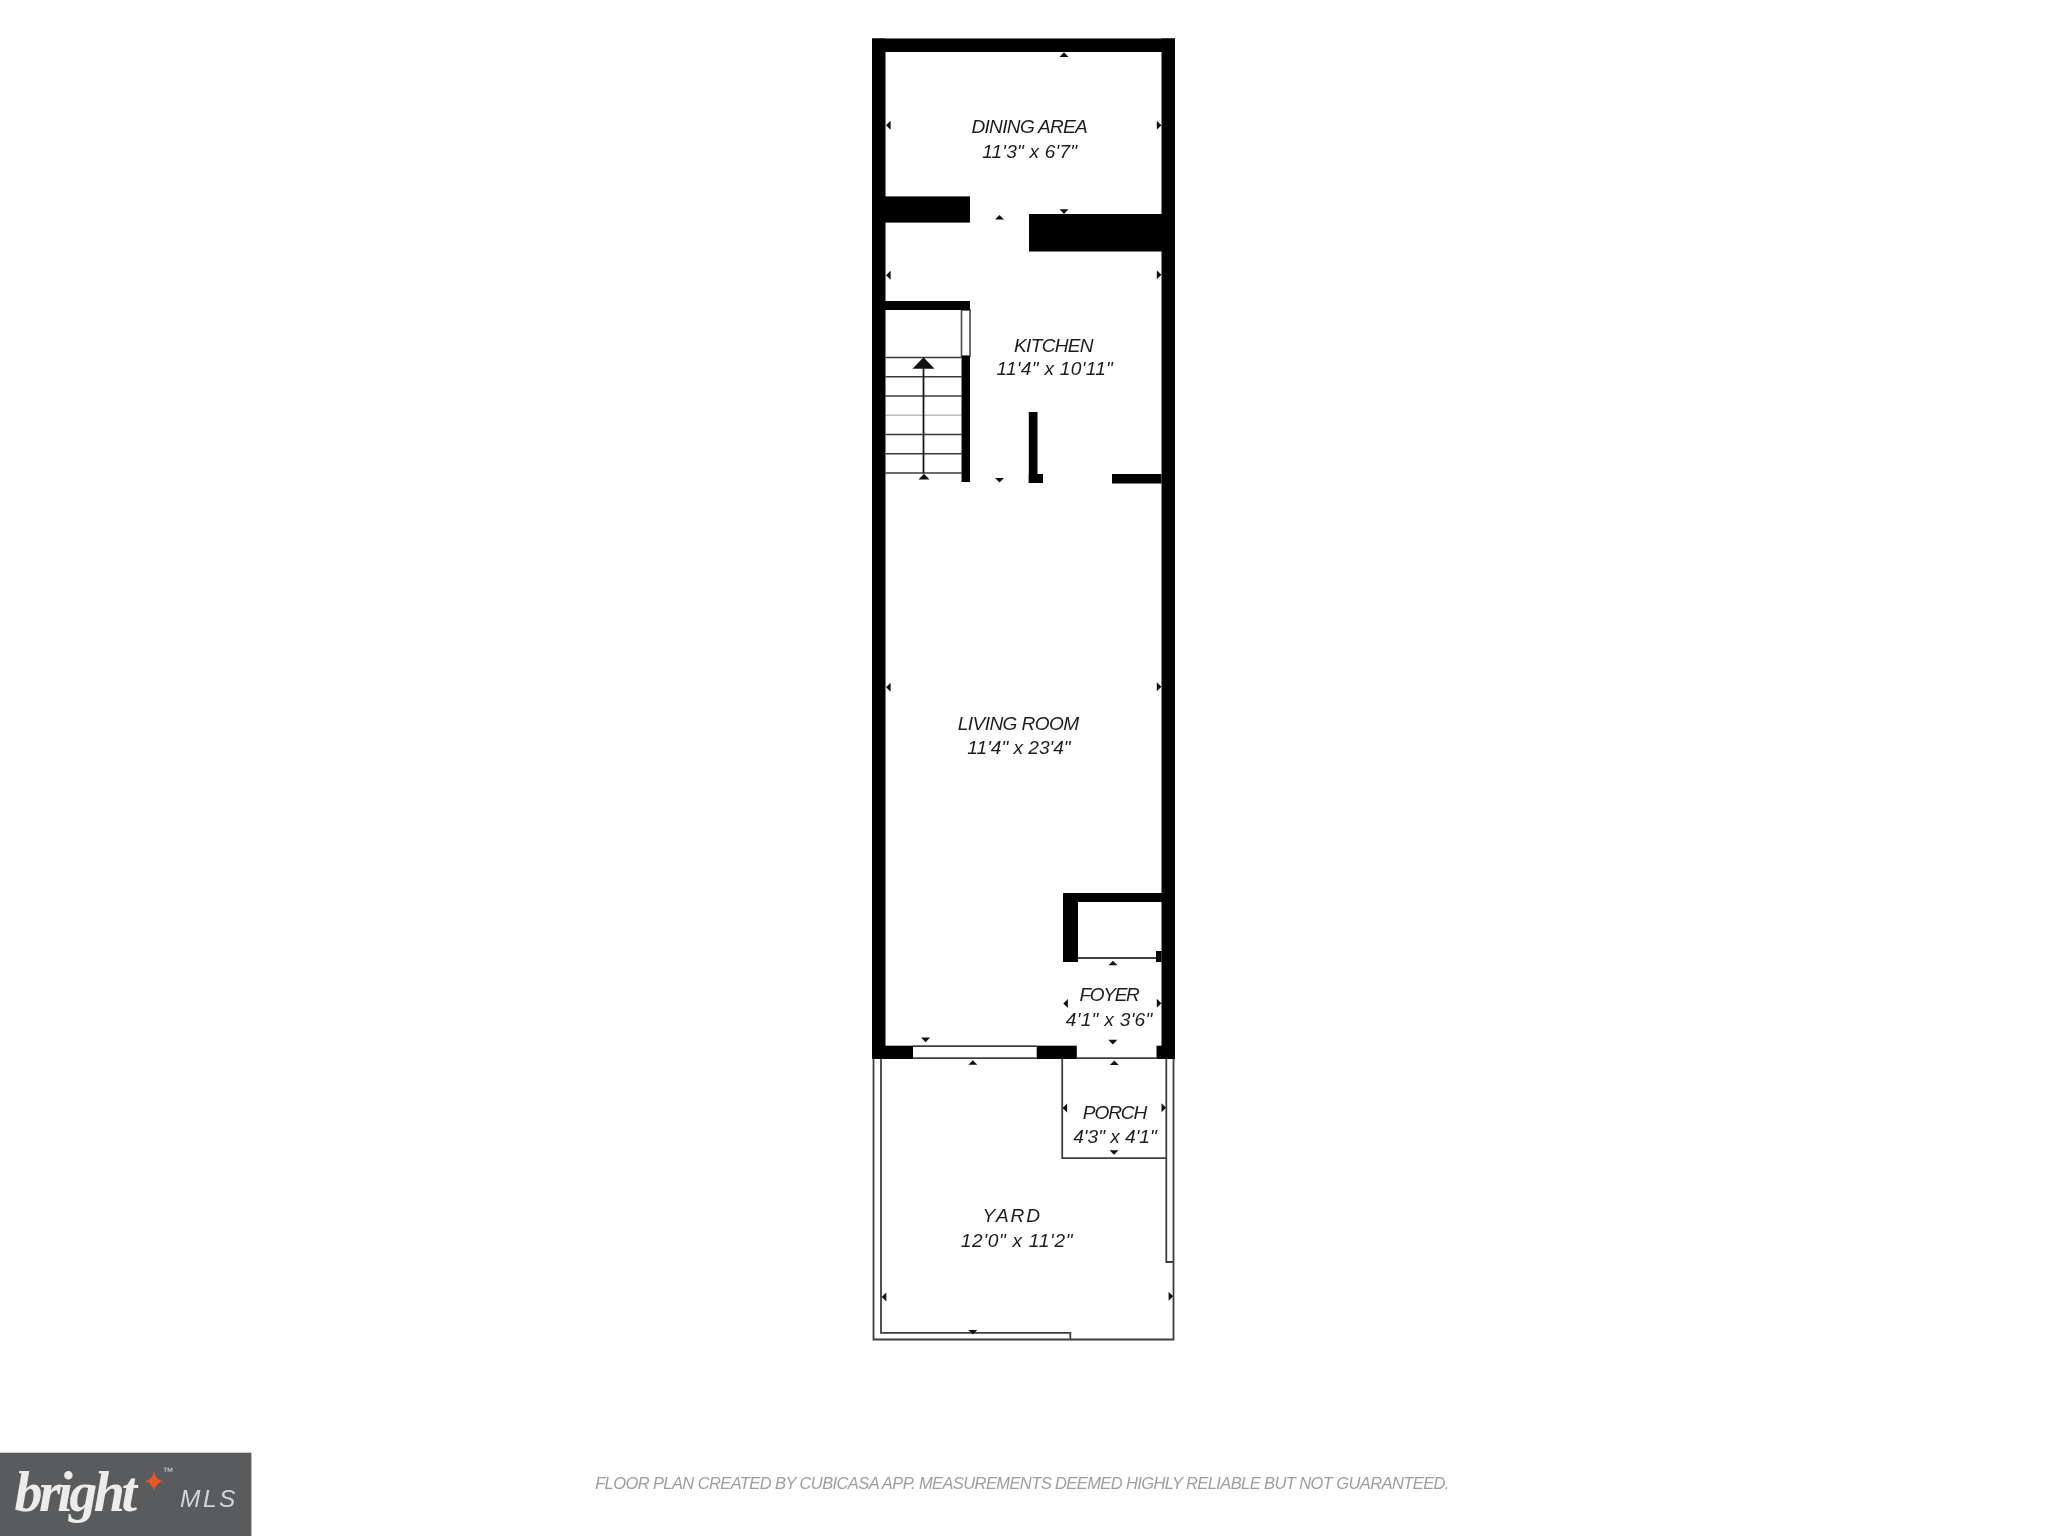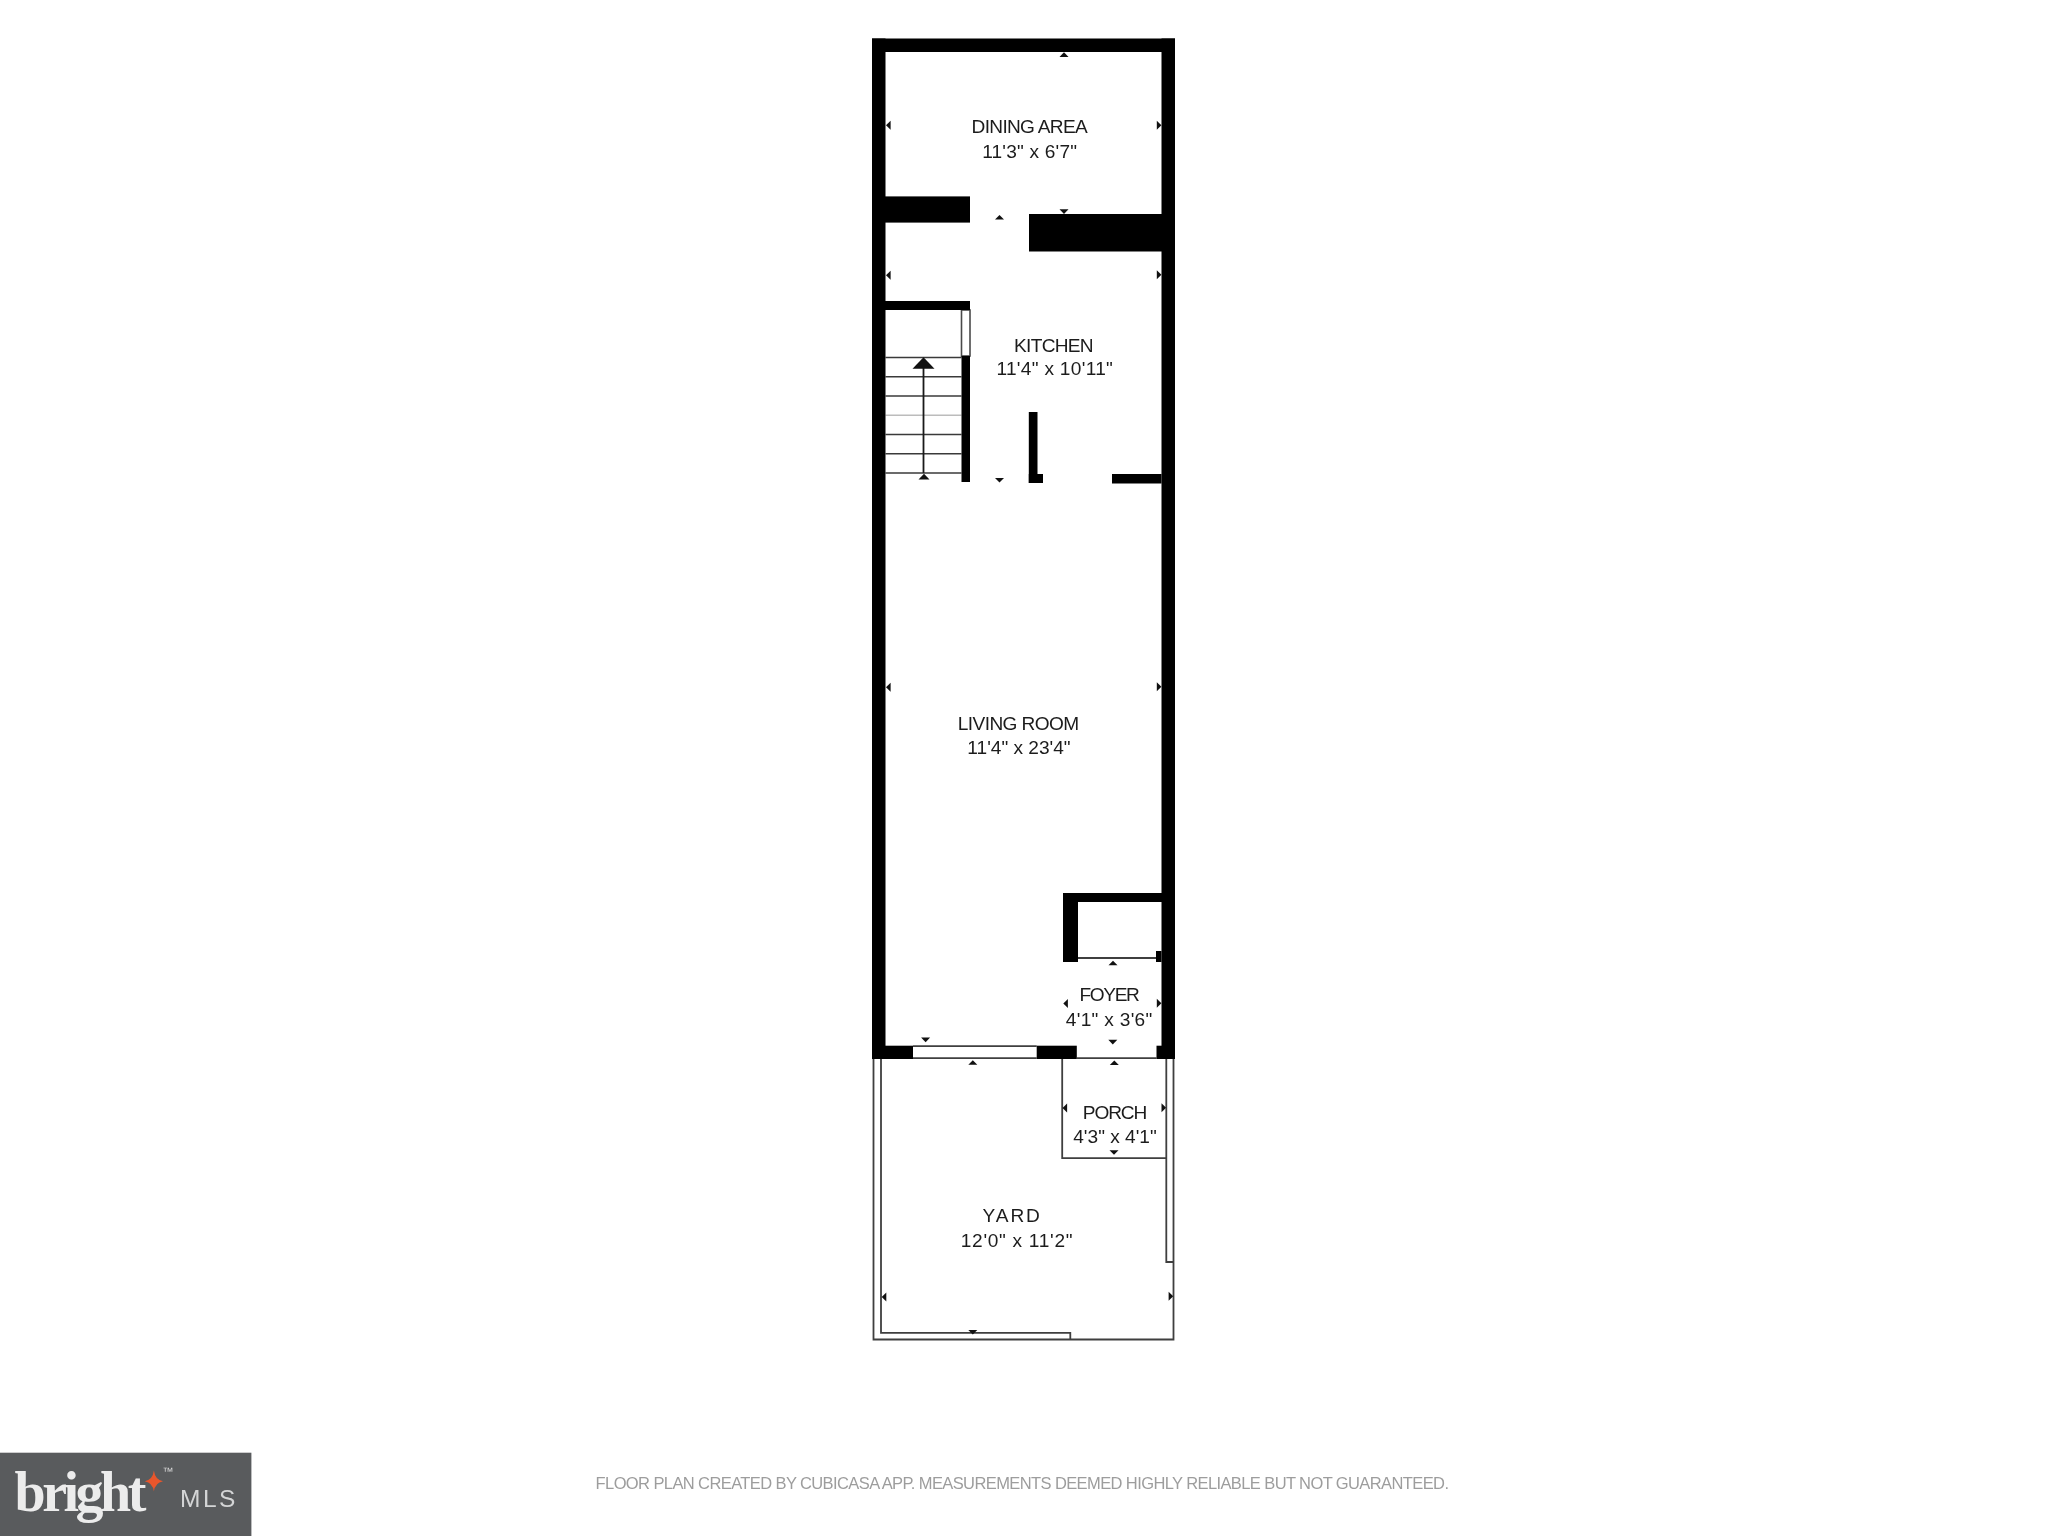--- a/index.html
+++ b/index.html
@@ -1,16 +1,16 @@
 <!DOCTYPE html>
 <html><head>
 <meta charset="utf-8">
 <style>
   html,body{margin:0;padding:0;background:#ffffff;}
-  #page{position:relative;width:2048px;height:1536px;background:#ffffff;overflow:hidden;}
+  #page{position:relative;width:2048px;height:1536px;background:#ffffff;overflow:hidden;font-style:italic;}
   svg text{font-family:"Liberation Sans",sans-serif;}
 </style>
 </head>
 <body>
 <div id="page">
 <svg width="2048" height="1536" viewBox="0 0 2048 1536">
   <rect x="0" y="0" width="2048" height="1536" fill="#ffffff"></rect>
 
   <g stroke="#3f3f3f" stroke-width="1.8" fill="none">
 

